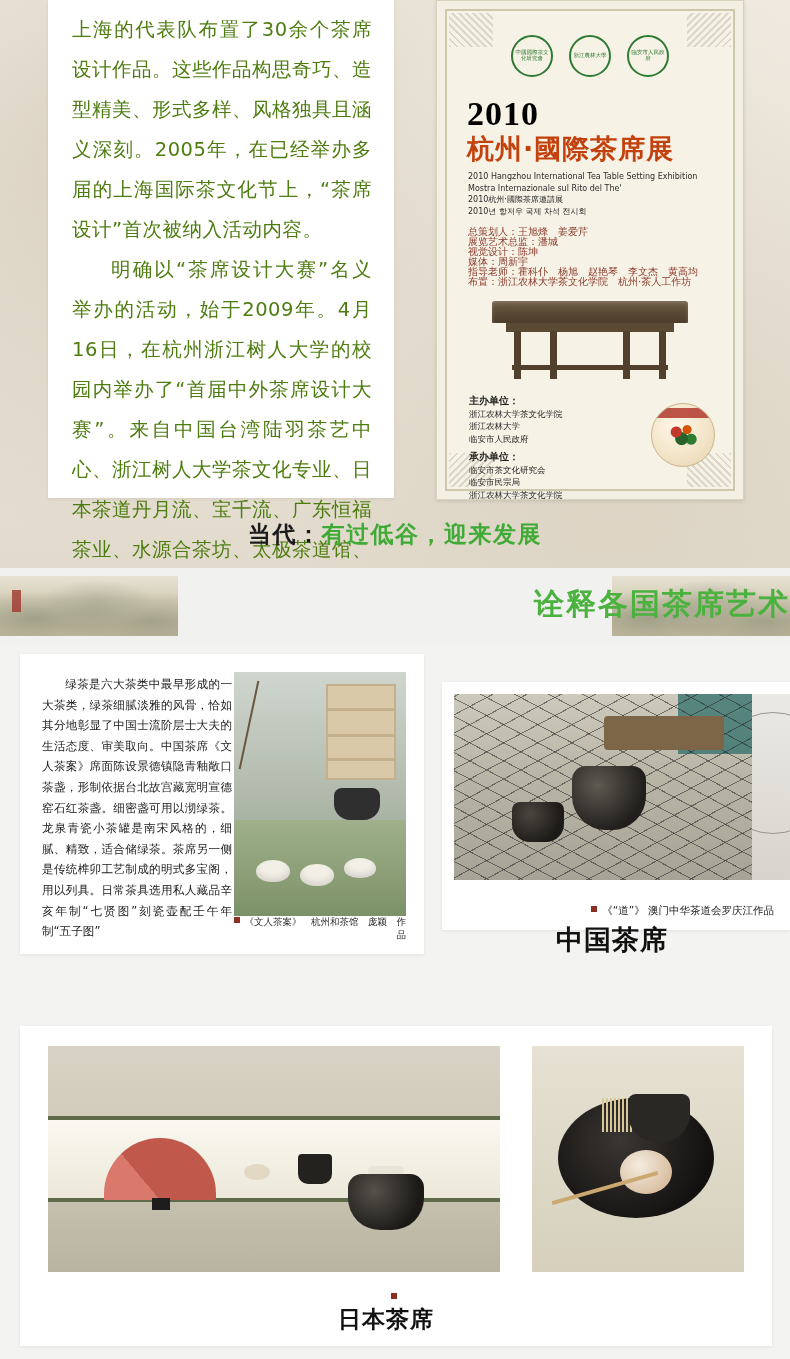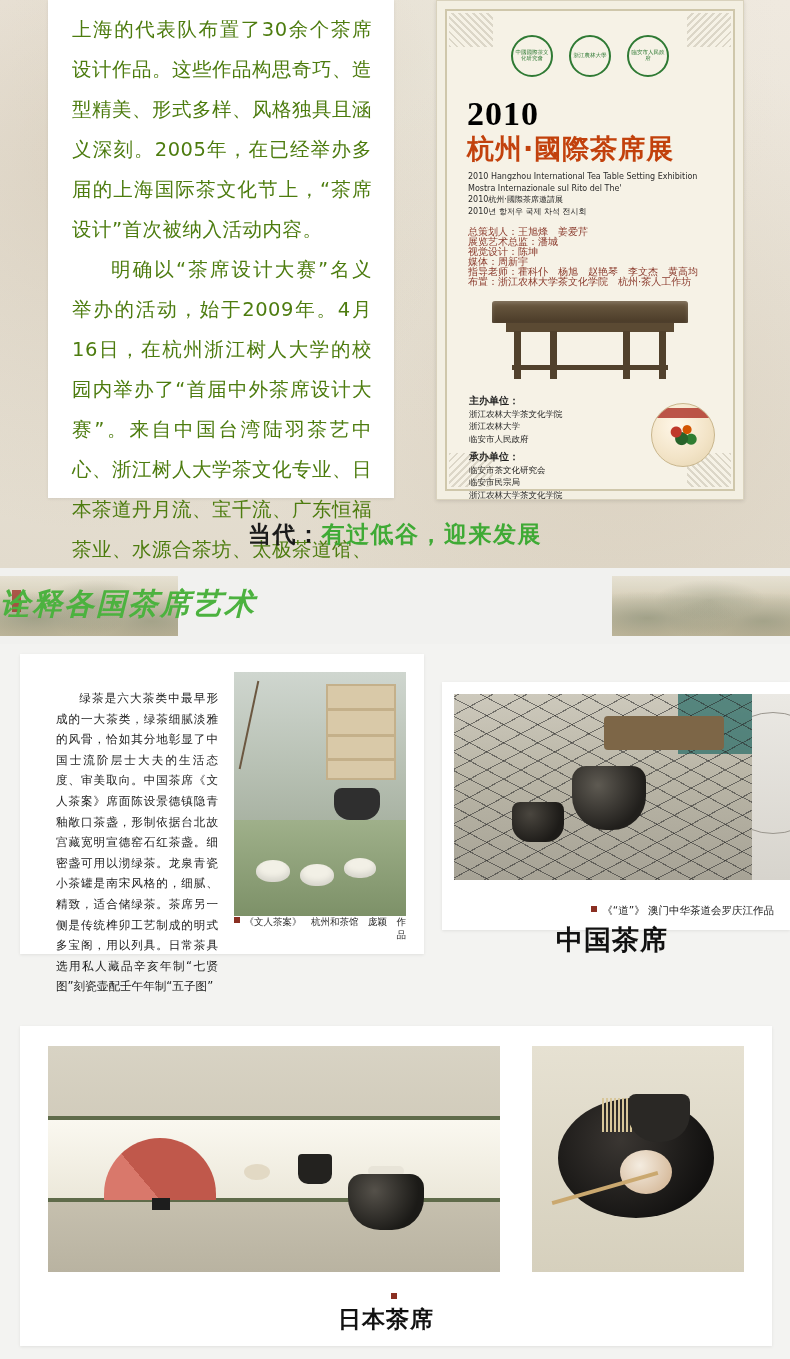--- a/index.html
+++ b/index.html
@@ -262,28 +262,27 @@
       linear-gradient(180deg, rgba(255,255,255,.25), transparent 40%);
   }
   .scroll-left .seal-mark {
     position: absolute; left: 12px; top: 14px;
     width: 9px; height: 22px; background: #9b2d20; opacity: .8;
     z-index: 2;
   }
   .sec2-title {
     position: absolute;
     left: 0; right: 0; top: 16px;
-    text-align: left;
+    text-align: right;
     font-family: "DejaVu Sans", sans-serif;
     font-size: 30px;
     font-weight: bold;
     color: #4cb23f;
     letter-spacing: 2px;
     z-index: 3;
-    font-style: italic;
   }
 
   .sec2-body {
     position: relative;
     width: 790px;
     height: 715px;
   }
 
   .card-white {
     position: absolute;
@@ -296,21 +295,21 @@
   .cn-left-text {
     position: absolute;
     left: 22px; top: 20px;
     width: 190px;
     font-family: "DejaVu Sans", sans-serif;
     font-size: 11.6px;
     line-height: 20.6px;
     color: #1c1c1c;
     text-align: justify;
   }
-  .cn-left-text p { margin: 14px; text-indent: 2em; }
+  .cn-left-text p { margin: 0; text-indent: 2em; }
   .cn-left-photo {
     position: absolute;
     right: 18px; top: 18px;
     width: 172px; height: 244px;
     background: linear-gradient(180deg,#cfd6cf 0%, #b7c0b3 40%, #8f9b86 100%);
     overflow: hidden;
   }
   .cn-left-photo .shelf {
     position: absolute; right: 10px; top: 12px;
     width: 70px; height: 96px;

